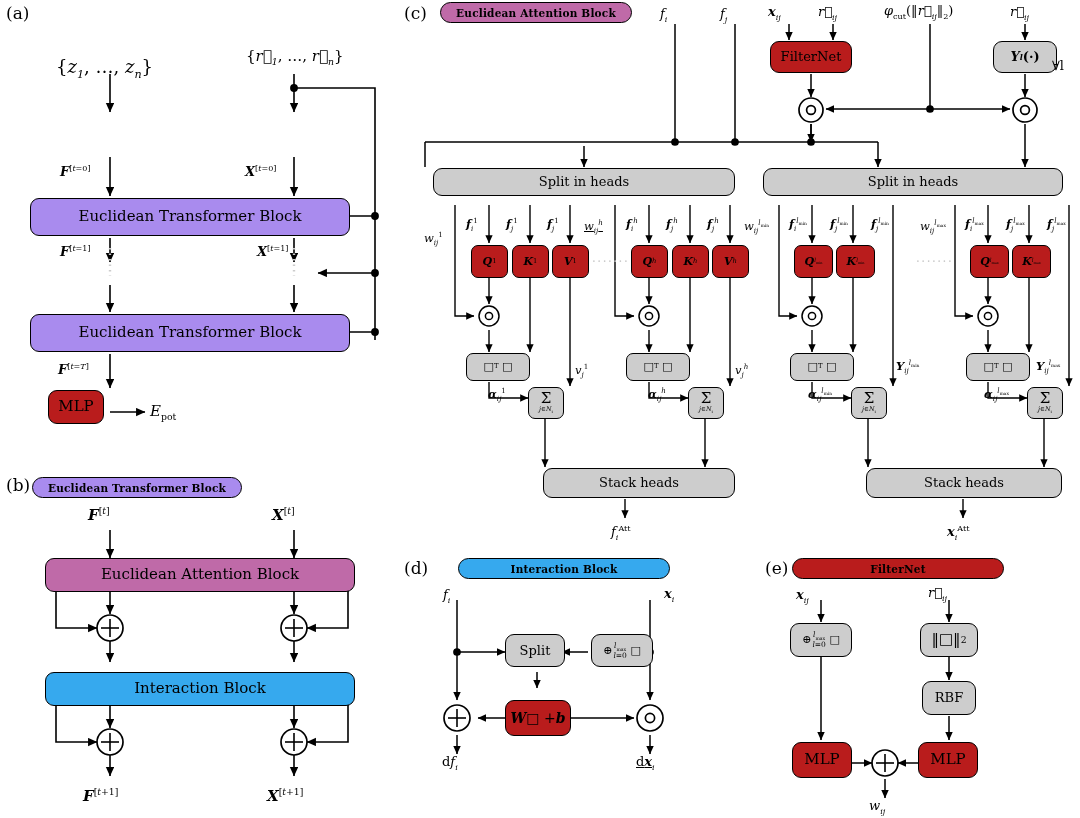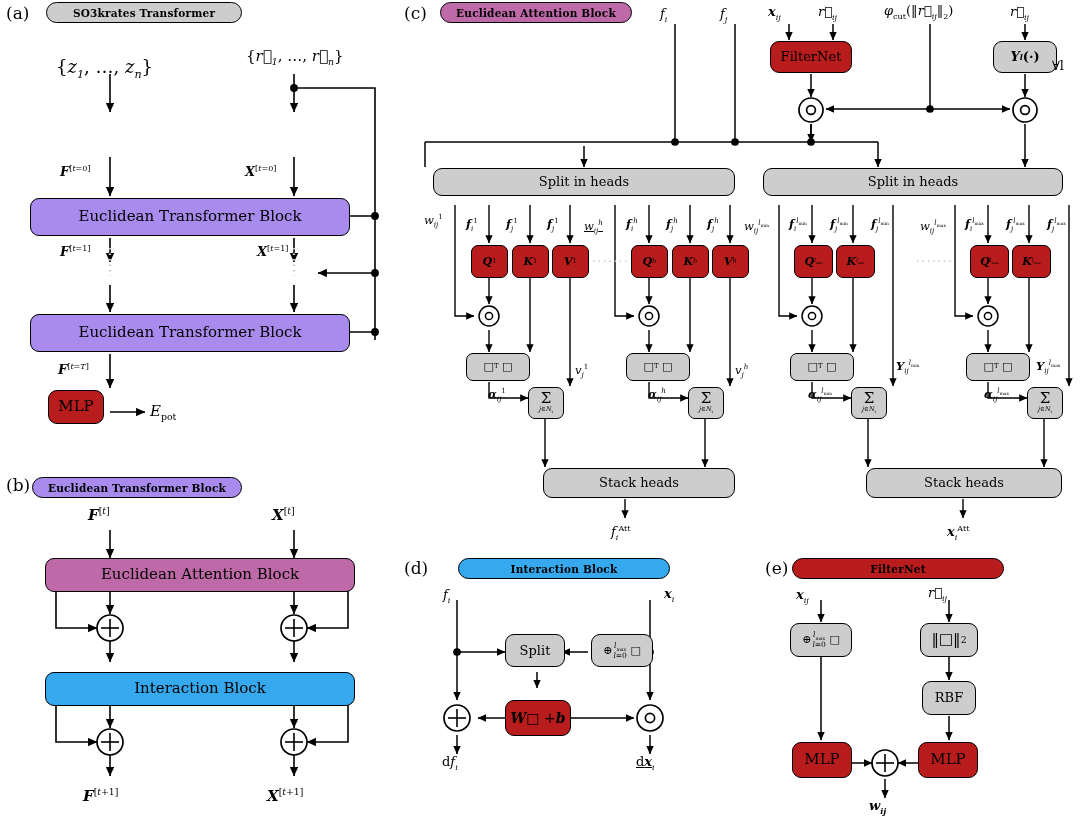--- a/index.html
+++ b/index.html
@@ -279,21 +279,20 @@
   <g fill="#fff" stroke="#000" stroke-width="1.7">
     <circle cx="885" cy="763" r="13"></circle>
   </g>
   <g stroke="#000" stroke-width="1.6">
     <path d="M876,763 L894,763"></path>
         <path d="M885,754 L885,772"></path>
   </g>
 </svg>
 
 <div class="panel-letter" style="left:6px;top:3px;">(a)</div>
-<div class="pill gray" style="left:46px;top:2px;width:196px;height:21px;">SO3krates Transformer</div>
 
 <div class="lbl" style="left:56px;top:56px;font-size:18px;">{<i>z<sub class="it">1</sub></i>, …, <i>z<sub class="it">n</sub></i>}</div>
 <div class="lbl" style="left:246px;top:47px;font-size:15px;">{<i>r⃗<sub class="it">1</sub></i>, …, <i>r⃗<sub class="it">n</sub></i>}</div>
 
 <div class="box purple lg" style="left:30px;top:198px;width:320px;height:38px;">Euclidean Transformer Block</div>
 <div class="box purple lg" style="left:30px;top:314px;width:320px;height:38px;">Euclidean Transformer Block</div>
 <div class="box cream lg" style="left:48px;top:390px;width:56px;height:34px;">MLP</div>
 
 <div class="lbl" style="left:60px;top:164px;"><span class="bi">F</span><sup>[<i>t</i>=0]</sup></div>
 <div class="lbl" style="left:245px;top:164px;"><span class="bi">X</span><sup>[<i>t</i>=0]</sup></div>
@@ -324,21 +323,21 @@
 <div class="lbl" style="left:884px;top:3px;"><i>φ</i><sub>cut</sub>(‖<i>r⃗<sub class="it">ij</sub></i>‖<sub>2</sub>)</div>
 <div class="lbl" style="left:1010px;top:4px;"><i>r⃗<sub class="it">ij</sub></i></div>
 
 <div class="box cream md" style="left:770px;top:41px;width:82px;height:32px;">FilterNet</div>
 <div class="box gray md" style="left:993px;top:41px;width:64px;height:32px;font-weight:bold;"><span class="bi">Y</span><sup class="it">l</sup>(·)</div>
 <div class="lbl" style="left:1052px;top:58px;">∀l</div>
 
 <div class="box gray md" style="left:433px;top:168px;width:302px;height:28px;">Split in heads</div>
 <div class="box gray md" style="left:763px;top:168px;width:300px;height:28px;">Split in heads</div>
 
-<div class="lbl s" style="left:424px;top:212px;"><i>w</i><sub class="it">ij</sub><sup>1</sup></div>
+<div class="lbl s" style="left:424px;top:230px;"><i>w</i><sub class="it">ij</sub><sup>1</sup></div>
 <div class="lbl s" style="left:466px;top:216px;"><span class="bi">f</span><sub class="it">i</sub><sup>1</sup></div>
 <div class="lbl s" style="left:506px;top:216px;"><span class="bi">f</span><sub class="it">j</sub><sup>1</sup></div>
 <div class="lbl s" style="left:547px;top:216px;"><span class="bi">f</span><sub class="it">j</sub><sup>1</sup></div>
 <div class="box cream sm" style="left:471px;top:245px;width:37px;height:33px;">
       <span class="bi">Q</span>
       <sub>1</sub>
     </div>
 <div class="box cream sm" style="left:512px;top:245px;width:37px;height:33px;">
       <span class="bi">K</span>
       <sub>1</sub>
@@ -457,15 +456,15 @@
   <span style="display:inline-flex;align-items:center;">⊕<span style="display:inline-flex;flex-direction:column;font-size:7.5px;line-height:1;margin-left:1px;">
           <span><i>l</i><sub>max</sub></span>
           <span><i>l</i>=0</span>
         </span>&nbsp;□</span>
 </div>
 <div class="box gray md" style="left:920px;top:623px;width:58px;height:34px;font-size:15px;">‖□‖<sub>2</sub></div>
 <div class="box gray md" style="left:922px;top:681px;width:54px;height:34px;">RBF</div>
 <div class="box cream md" style="left:792px;top:742px;width:60px;height:36px;font-size:15px;">MLP</div>
 <div class="box cream md" style="left:918px;top:742px;width:60px;height:36px;font-size:15px;">MLP</div>
 
-<div class="lbl" style="left:869px;top:798px;font-weight:bold;"><i>w</i><sub class="it">ij</sub></div>
+<div class="lbl" style="left:869px;top:798px;"><i>w</i><sub class="it">ij</sub></div>
 
 </div>
 
 </body></html>

